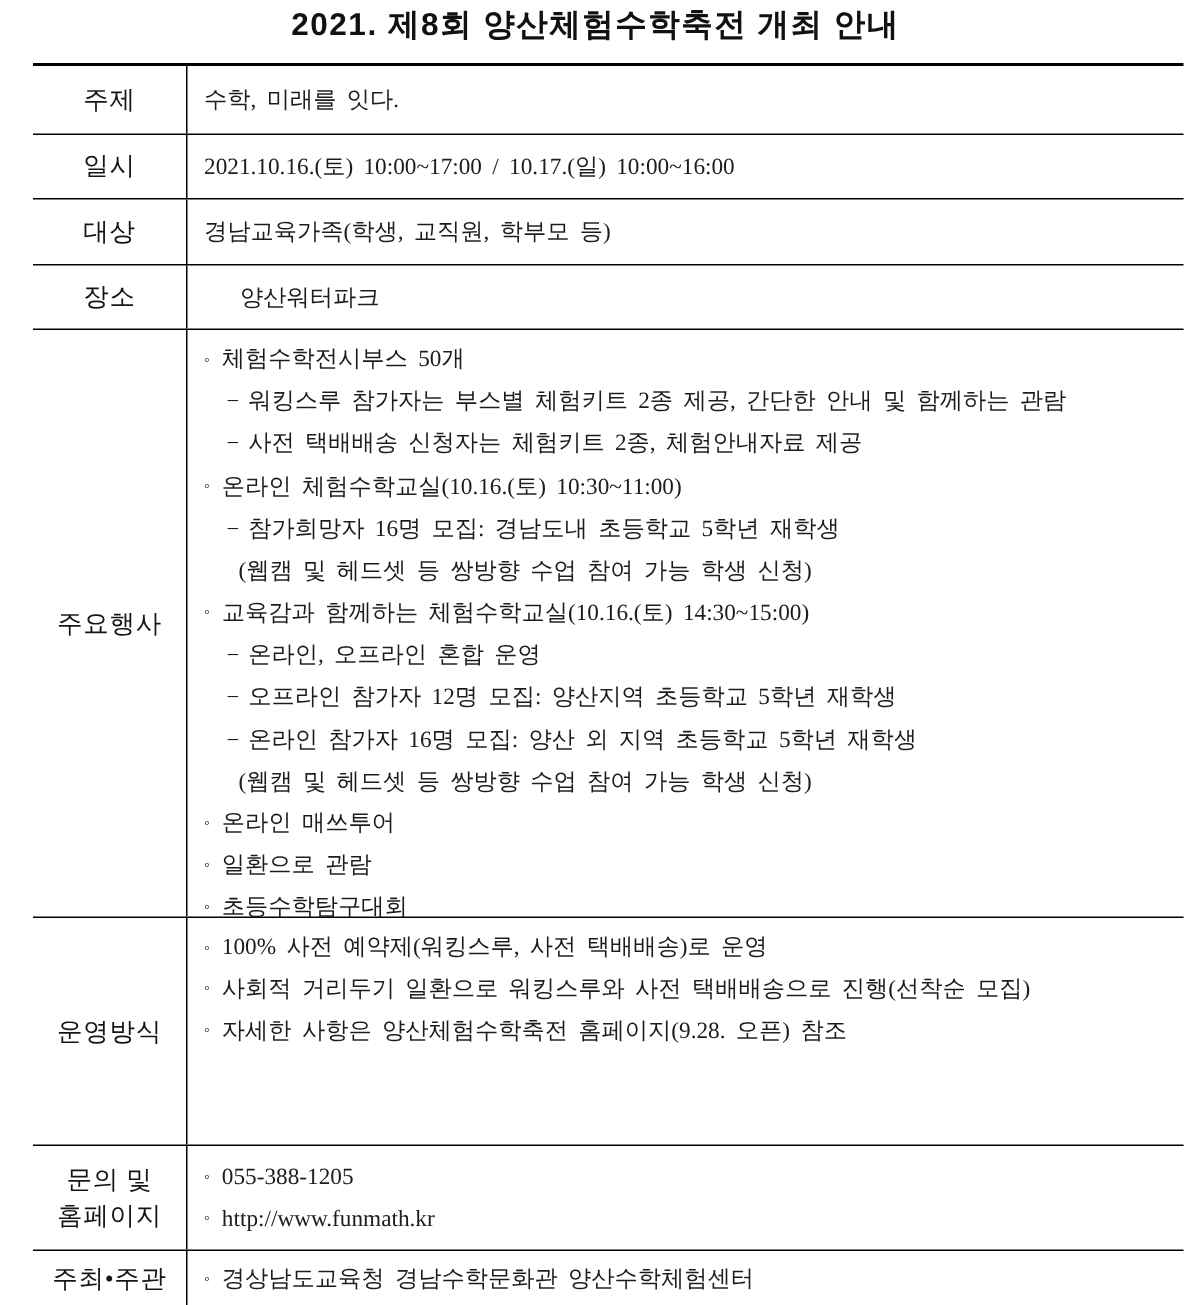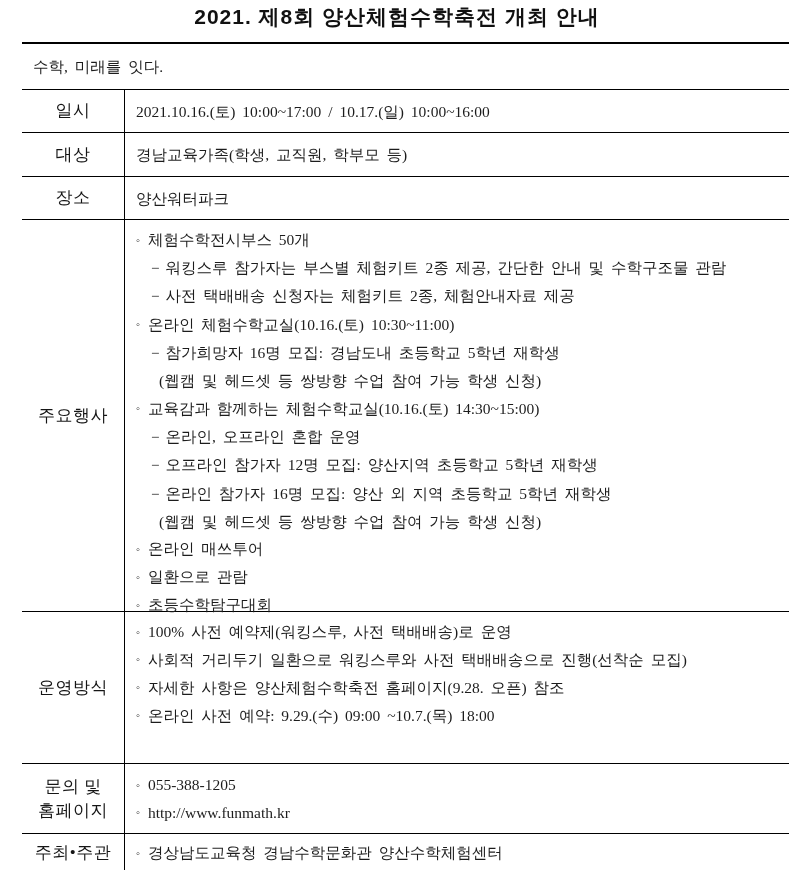--- a/index.html
+++ b/index.html
@@ -87,55 +87,58 @@
     margin-right:6px;
   }
 </style>
 </head>
 <body>
 
 <div class="page">
   <h1 class="title">2021. 제8회 양산체험수학축전 개최 안내</h1>
   <div class="table" id="info-table">
       <div class="row" style="height: 46px;">
+        <div class="label-cell">
+          <div>주제</div>
+        </div>
         <div class="content-cell centered">
           <div class="line indent-0"><span>수학, 미래를 잇다.</span></div>
         </div>
       </div>
       <div class="row" style="height: 43px;">
         <div class="label-cell">
           <div>일시</div>
         </div>
         <div class="content-cell centered">
           <div class="line indent-0"><span>2021.10.16.(토) 10:00~17:00 / 10.17.(일) 10:00~16:00</span></div>
         </div>
       </div>
       <div class="row" style="height: 44px;">
         <div class="label-cell">
           <div>대상</div>
         </div>
         <div class="content-cell centered">
           <div class="line indent-0"><span>경남교육가족(학생, 교직원, 학부모 등)</span></div>
         </div>
       </div>
-      <div class="row" style="height: 43px;">
+      <div class="row" style="height: 43px; gap: 24px;">
         <div class="label-cell">
           <div>장소</div>
         </div>
         <div class="content-cell centered">
           <div class="line indent-0"><span>양산워터파크</span></div>
         </div>
       </div>
       <div class="row" style="height: 392px;">
         <div class="label-cell">
           <div>주요행사</div>
         </div>
         <div class="content-cell list">
           <div class="line indent-0"><span class="marker bullet">◦</span><span>체험수학전시부스 50개</span></div>
-          <div class="line indent-1"><span class="marker dash">−</span><span>워킹스루 참가자는 부스별 체험키트 2종 제공, 간단한 안내 및 수학구조물 관람</span></div>
+          <div class="line indent-1"><span class="marker dash">−</span><span>워킹스루 참가자는 부스별 체험키트 2종 제공, 간단한 안내 및 함께하는 관람</span></div>
           <div class="line indent-1"><span class="marker dash">−</span><span>사전 택배배송 신청자는 체험키트 2종, 체험안내자료 제공</span></div>
           <div class="line indent-0"><span class="marker bullet">◦</span><span>온라인 체험수학교실(10.16.(토) 10:30~11:00)</span></div>
           <div class="line indent-1"><span class="marker dash">−</span><span>참가희망자 16명 모집: 경남도내 초등학교 5학년 재학생</span></div>
           <div class="line indent-2"><span>(웹캠 및 헤드셋 등 쌍방향 수업 참여 가능 학생 신청)</span></div>
           <div class="line indent-0"><span class="marker bullet">◦</span><span>교육감과 함께하는 체험수학교실(10.16.(토) 14:30~15:00)</span></div>
           <div class="line indent-1"><span class="marker dash">−</span><span>온라인, 오프라인 혼합 운영</span></div>
           <div class="line indent-1"><span class="marker dash">−</span><span>오프라인 참가자 12명 모집: 양산지역 초등학교 5학년 재학생</span></div>
           <div class="line indent-1"><span class="marker dash">−</span><span>온라인 참가자 16명 모집: 양산 외 지역 초등학교 5학년 재학생</span></div>
           <div class="line indent-2"><span>(웹캠 및 헤드셋 등 쌍방향 수업 참여 가능 학생 신청)</span></div>
           <div class="line indent-0"><span class="marker bullet">◦</span><span>온라인 매쓰투어</span></div>
@@ -144,21 +147,20 @@
         </div>
       </div>
       <div class="row" style="height: 152px;">
         <div class="label-cell">
           <div>운영방식</div>
         </div>
         <div class="content-cell list">
           <div class="line indent-0"><span class="marker bullet">◦</span><span>100% 사전 예약제(워킹스루, 사전 택배배송)로 운영</span></div>
           <div class="line indent-0"><span class="marker bullet">◦</span><span>사회적 거리두기 일환으로 워킹스루와 사전 택배배송으로 진행(선착순 모집)</span></div>
           <div class="line indent-0"><span class="marker bullet">◦</span><span>자세한 사항은 양산체험수학축전 홈페이지(9.28. 오픈) 참조</span></div>
-          <div class="line indent-0"><span class="marker bullet">◦</span><span>온라인 사전 예약: 9.29.(수) 09:00 ~10.7.(목) 18:00</span></div>
         </div>
       </div>
       <div class="row" style="height: 70px;">
         <div class="label-cell">
           <div>문의 및</div>
           <div>홈페이지</div>
         </div>
         <div class="content-cell centered">
           <div class="line indent-0"><span class="marker bullet">◦</span><span>055-388-1205</span></div>
           <div class="line indent-0"><span class="marker bullet">◦</span><span>http://www.funmath.kr</span></div>

